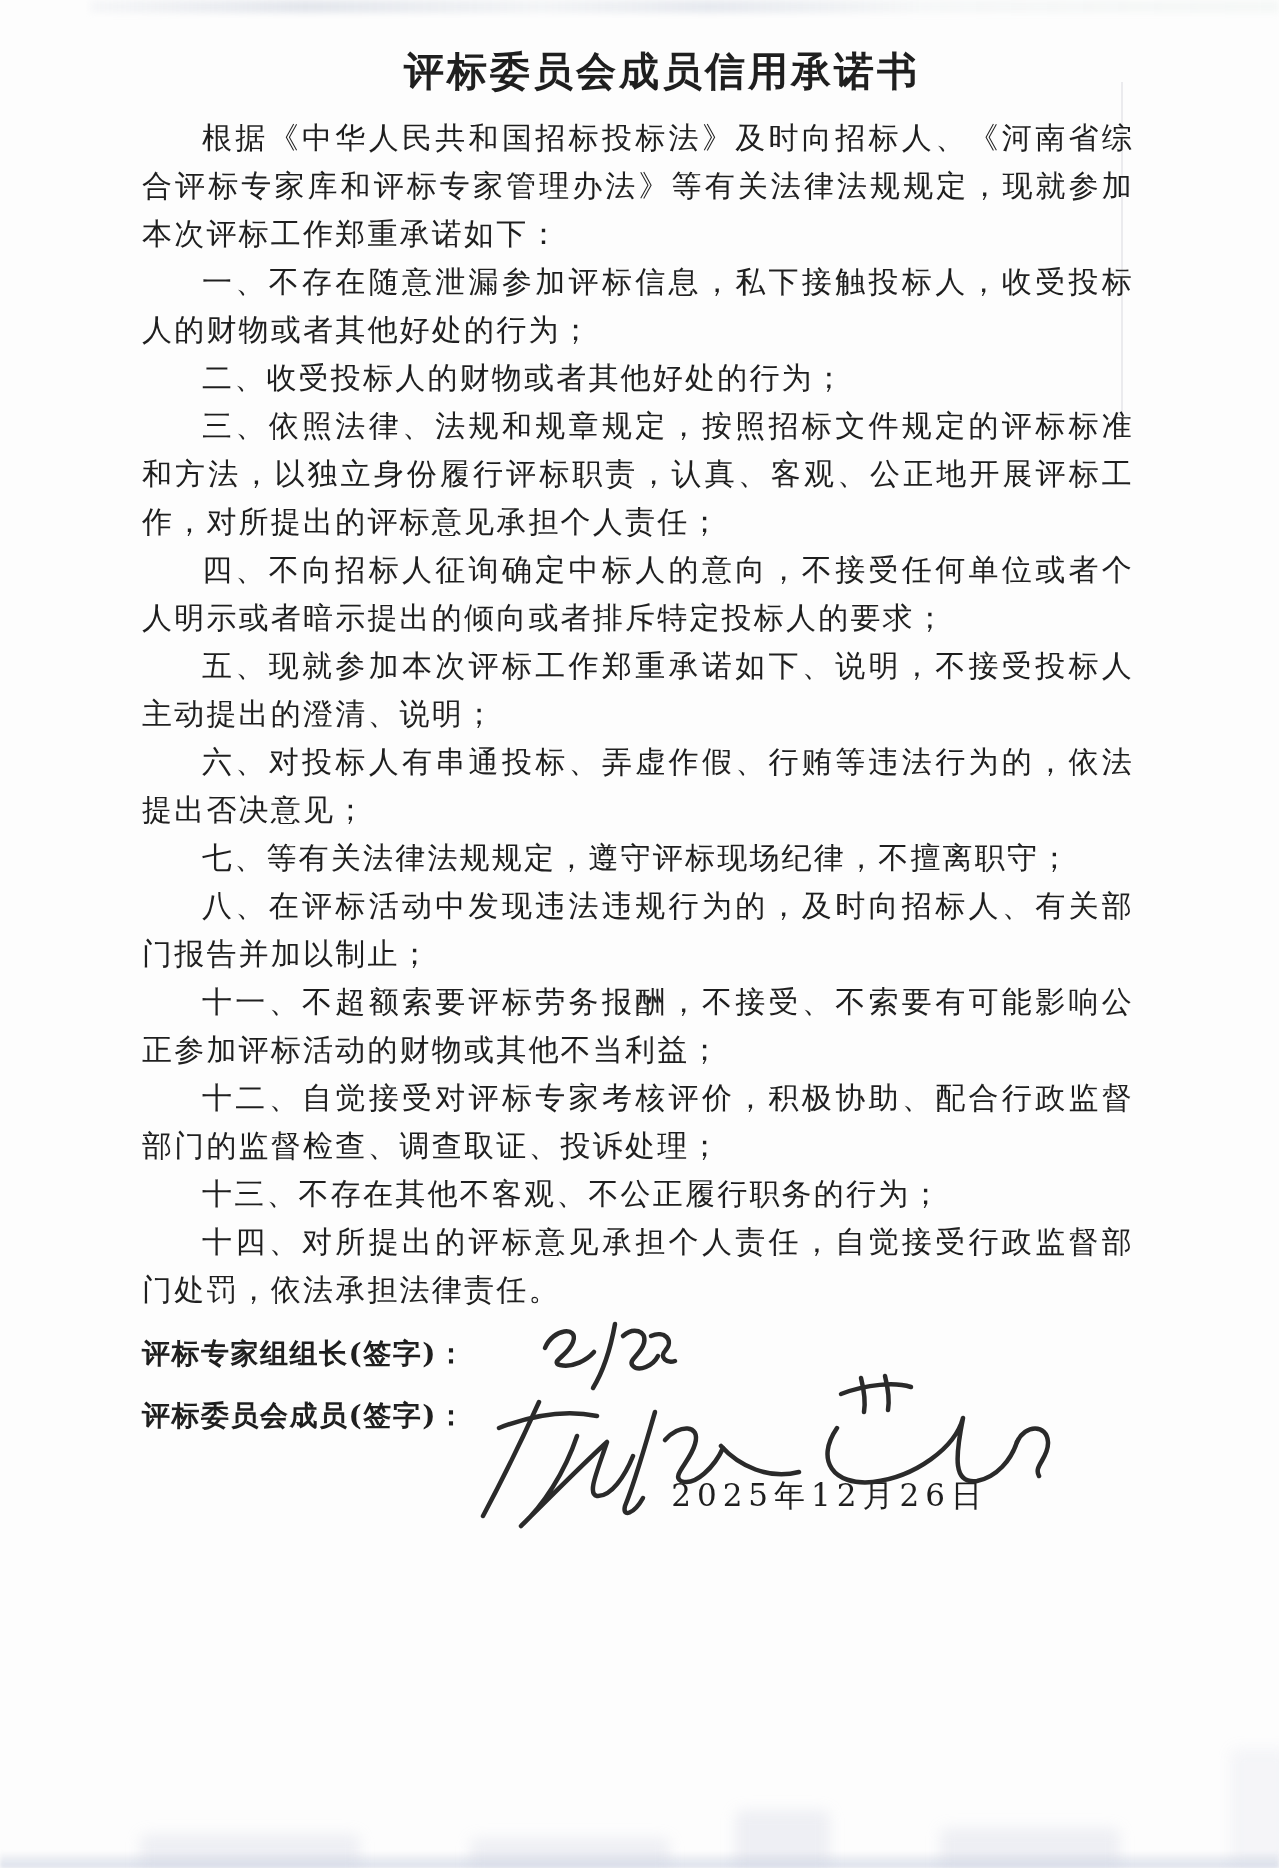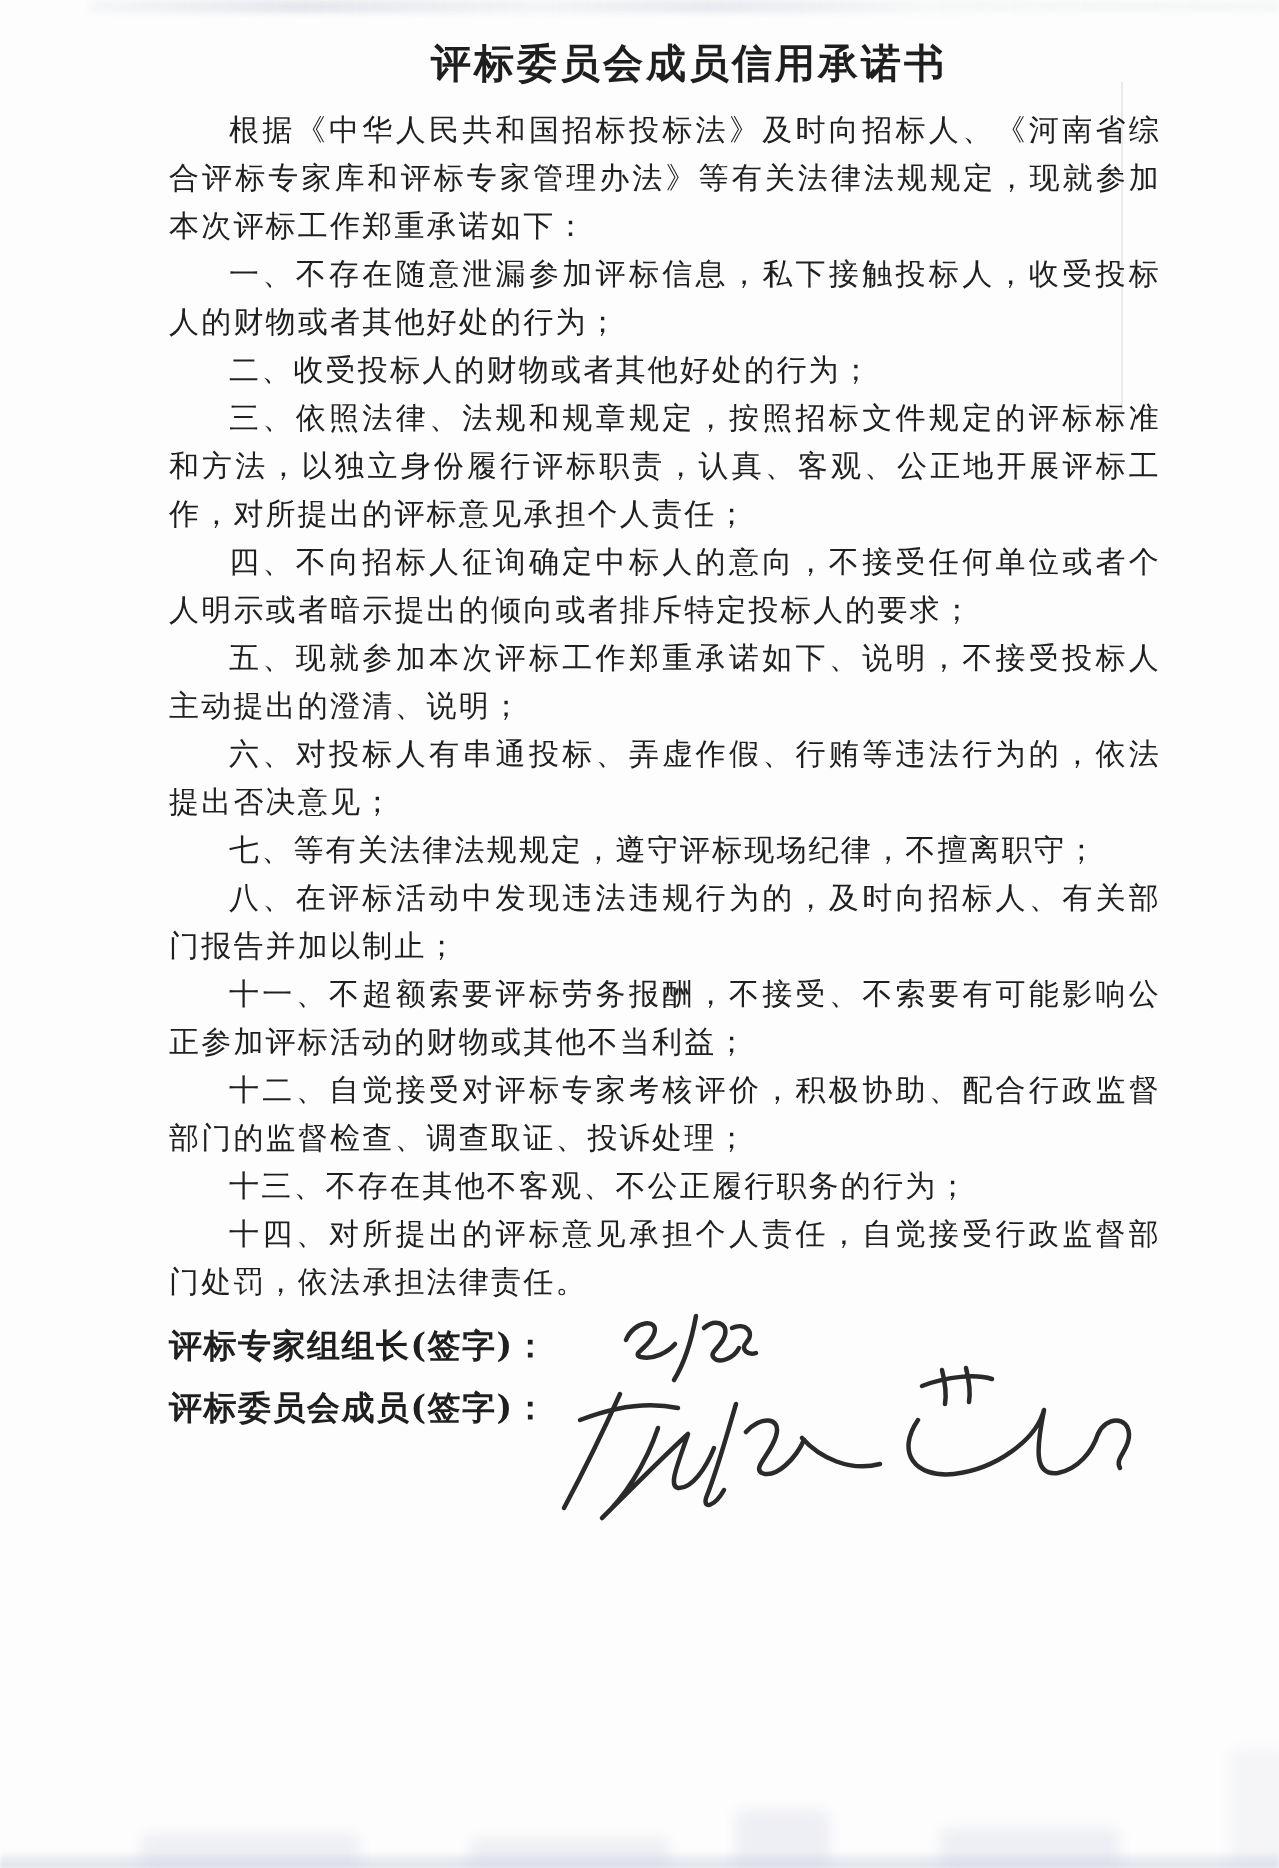--- a/index.html
+++ b/index.html
@@ -61,23 +61,22 @@
     left: 1121px;
     top: 82px;
     width: 2px;
     height: 330px;
     background: rgba(125,130,148,0.14);
   }
   
   .content {
     position: absolute;
     left: 142px;
-    top: 36px;
+    top: 44px;
     width: 992px;
-    margin-left: 27px;
   }
   .title {
     margin: 0 0 16px 0;
     transform: translateX(24px);
     text-align: center;
     font-size: 40px;
     font-weight: 700;
     letter-spacing: 3px;
     line-height: 54px;
   }
@@ -94,21 +93,21 @@
   }
   .sig-row {
     position: relative;
     display: flex;
     align-items: flex-start;
     overflow: visible;
   }
   .sig-row-leader  { margin-top: 16px; height: 58px; }
   .sig-row-members { margin-top: 4px;  height: 78px; }
   .sig-label {
-    font-size: 33px;
+    font-size: 28px;
     font-weight: 700;
     letter-spacing: 1.5px;
     white-space: nowrap;
     line-height: 48px;
   }
   .sig {
     fill: none;
     stroke: #2a2a2a;
     stroke-width: 4.5;
     stroke-linecap: round;
@@ -177,20 +176,23 @@
       </svg>
       <svg class="sig sig-m2" width="250" height="128" viewBox="0 0 250 128">
         <path d="M36 24 C62 14, 90 12, 106 17"></path>
         <path d="M56 8 C59 20, 61 30, 59 42"></path>
         <path d="M80 6 C83 18, 85 28, 83 40"></path>
         <path d="M32 58 C10 90, 28 116, 68 112 C110 107, 150 78, 158 48 C150 88, 148 114, 172 111 C192 107, 206 90, 212 72"></path>
         <path d="M212 72 C220 54, 242 54, 243 72 C244 88, 228 96, 234 106"></path>
       </svg>
     </div>
 
+    <div class="date-row">
+      <span class="date">2025年12月26日</span>
+    </div>
   </div>
 
   <div class="scan-bottom"></div>
   <div class="smudge s1"></div>
   <div class="smudge s2"></div>
   <div class="smudge s3"></div>
   <div class="smudge s4"></div>
   <div class="smudge s5"></div>
 
 </div>

